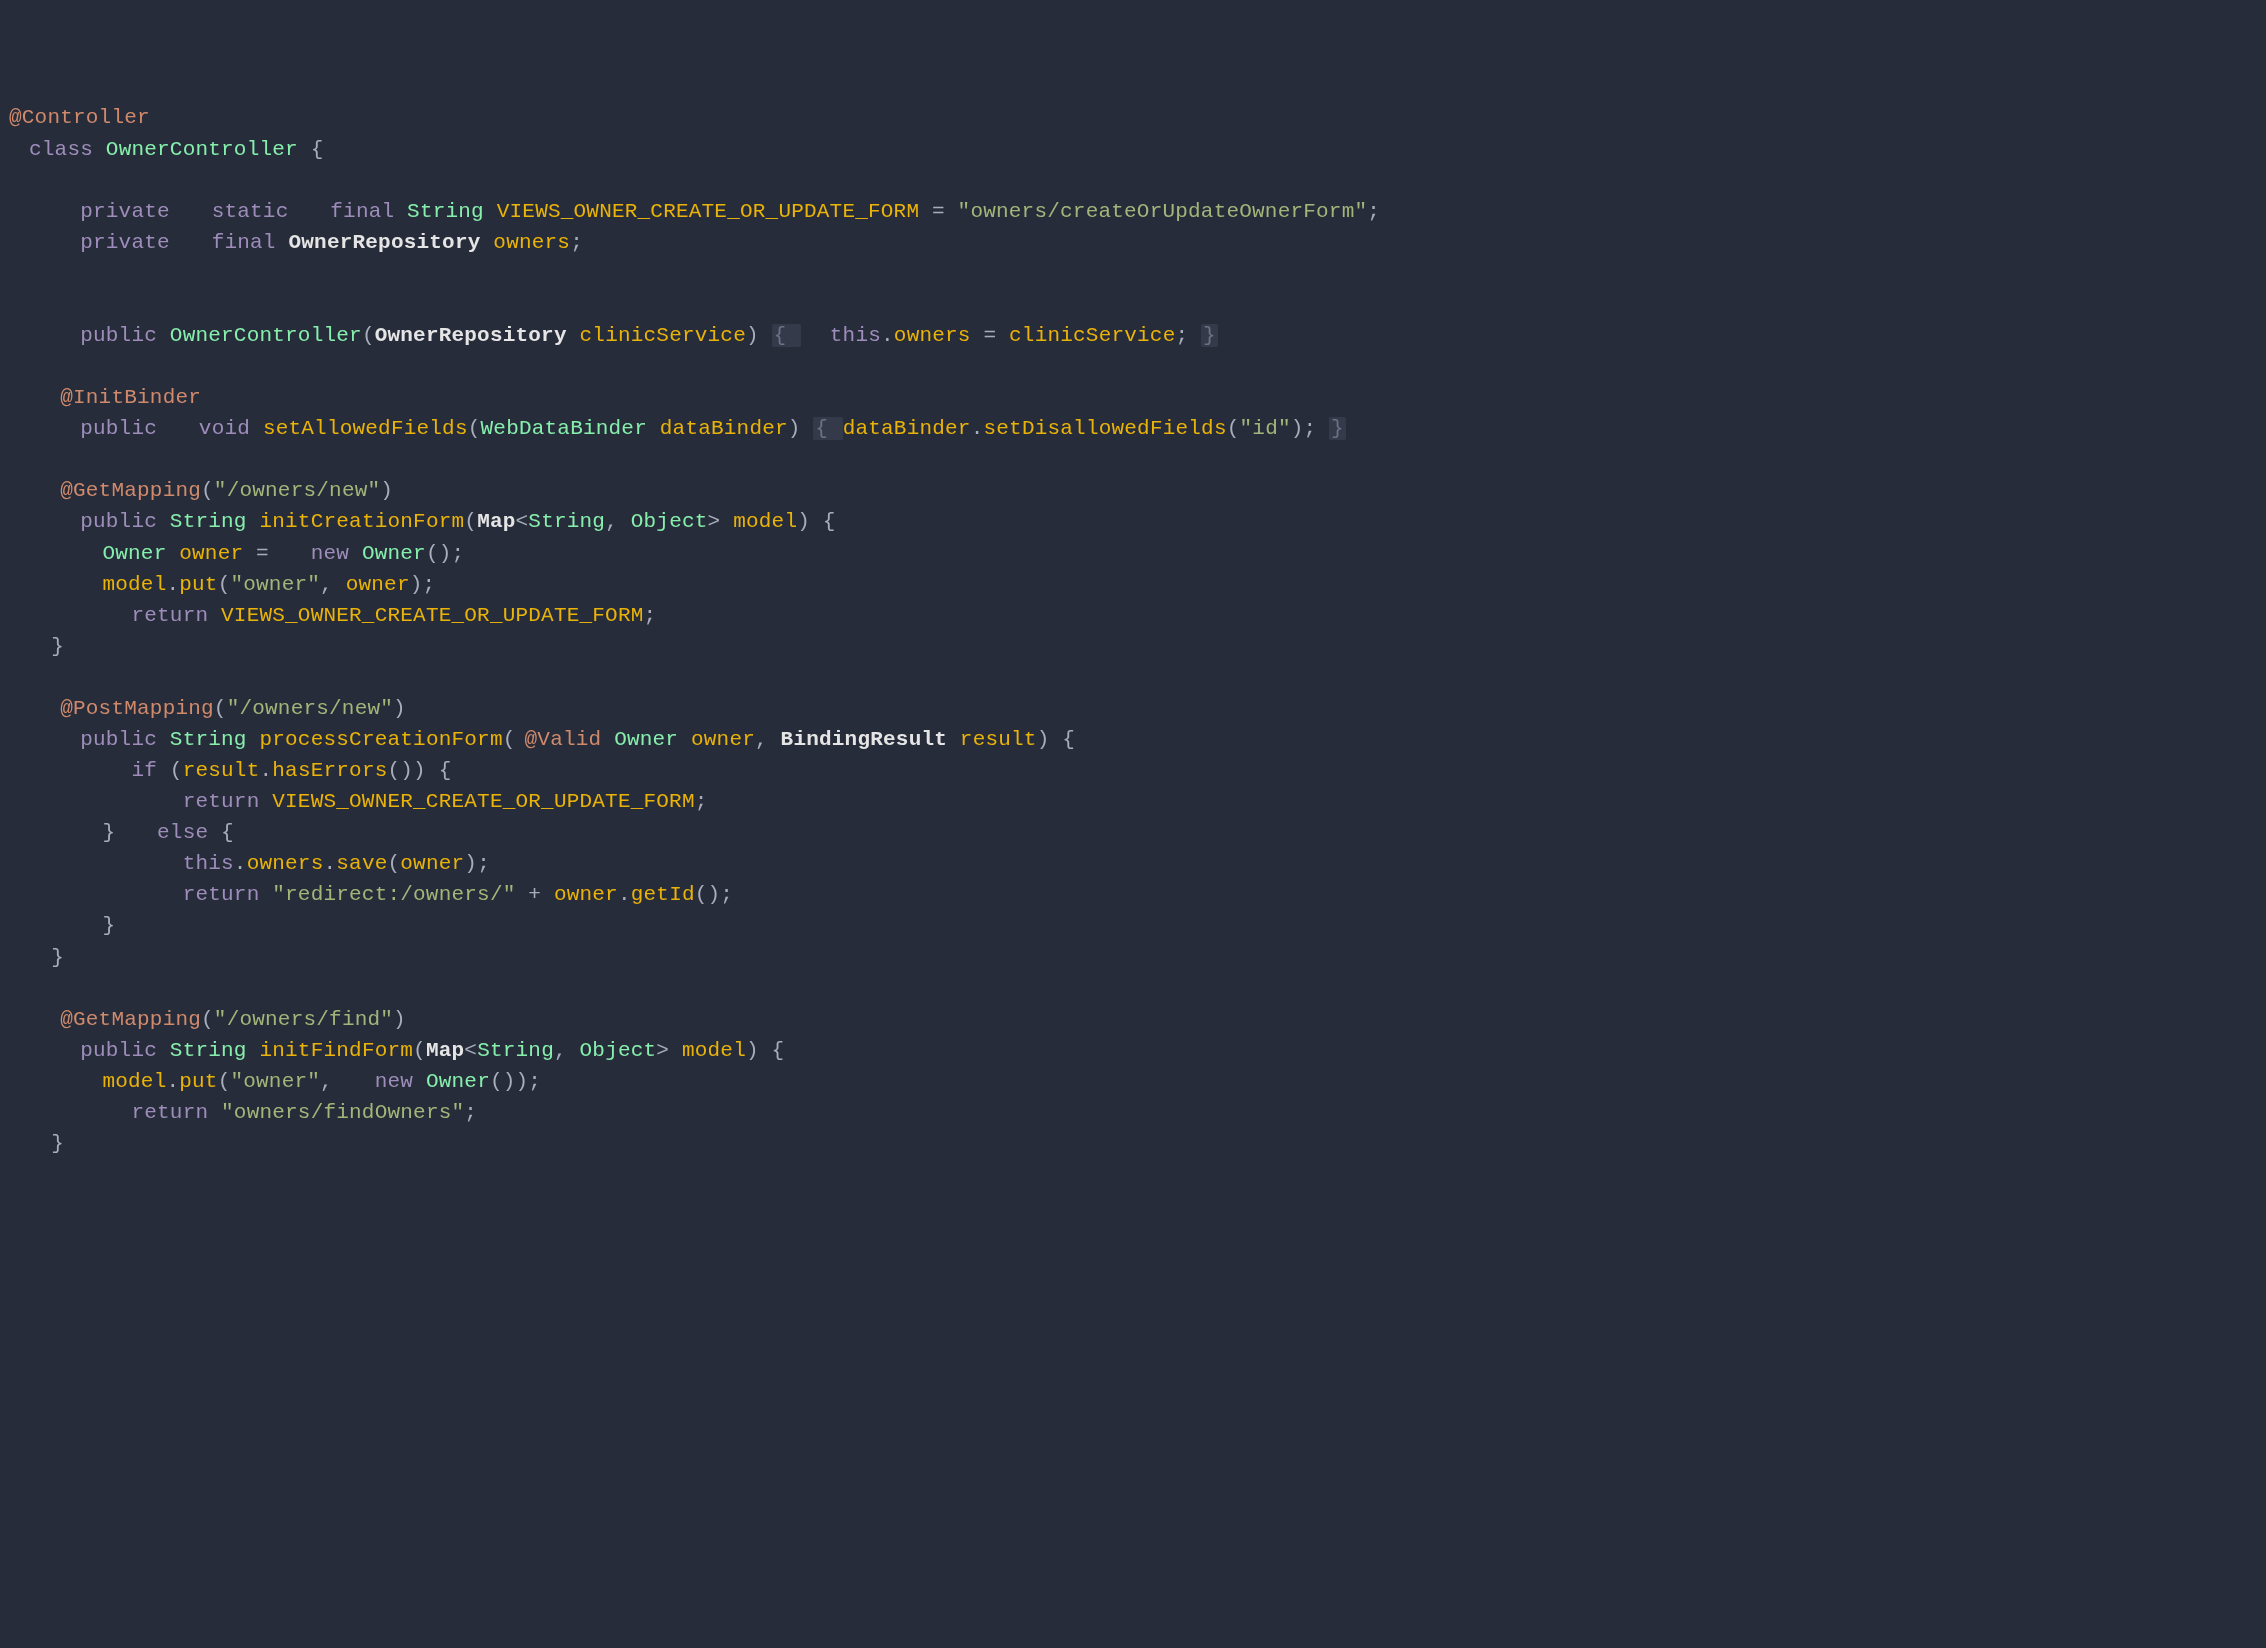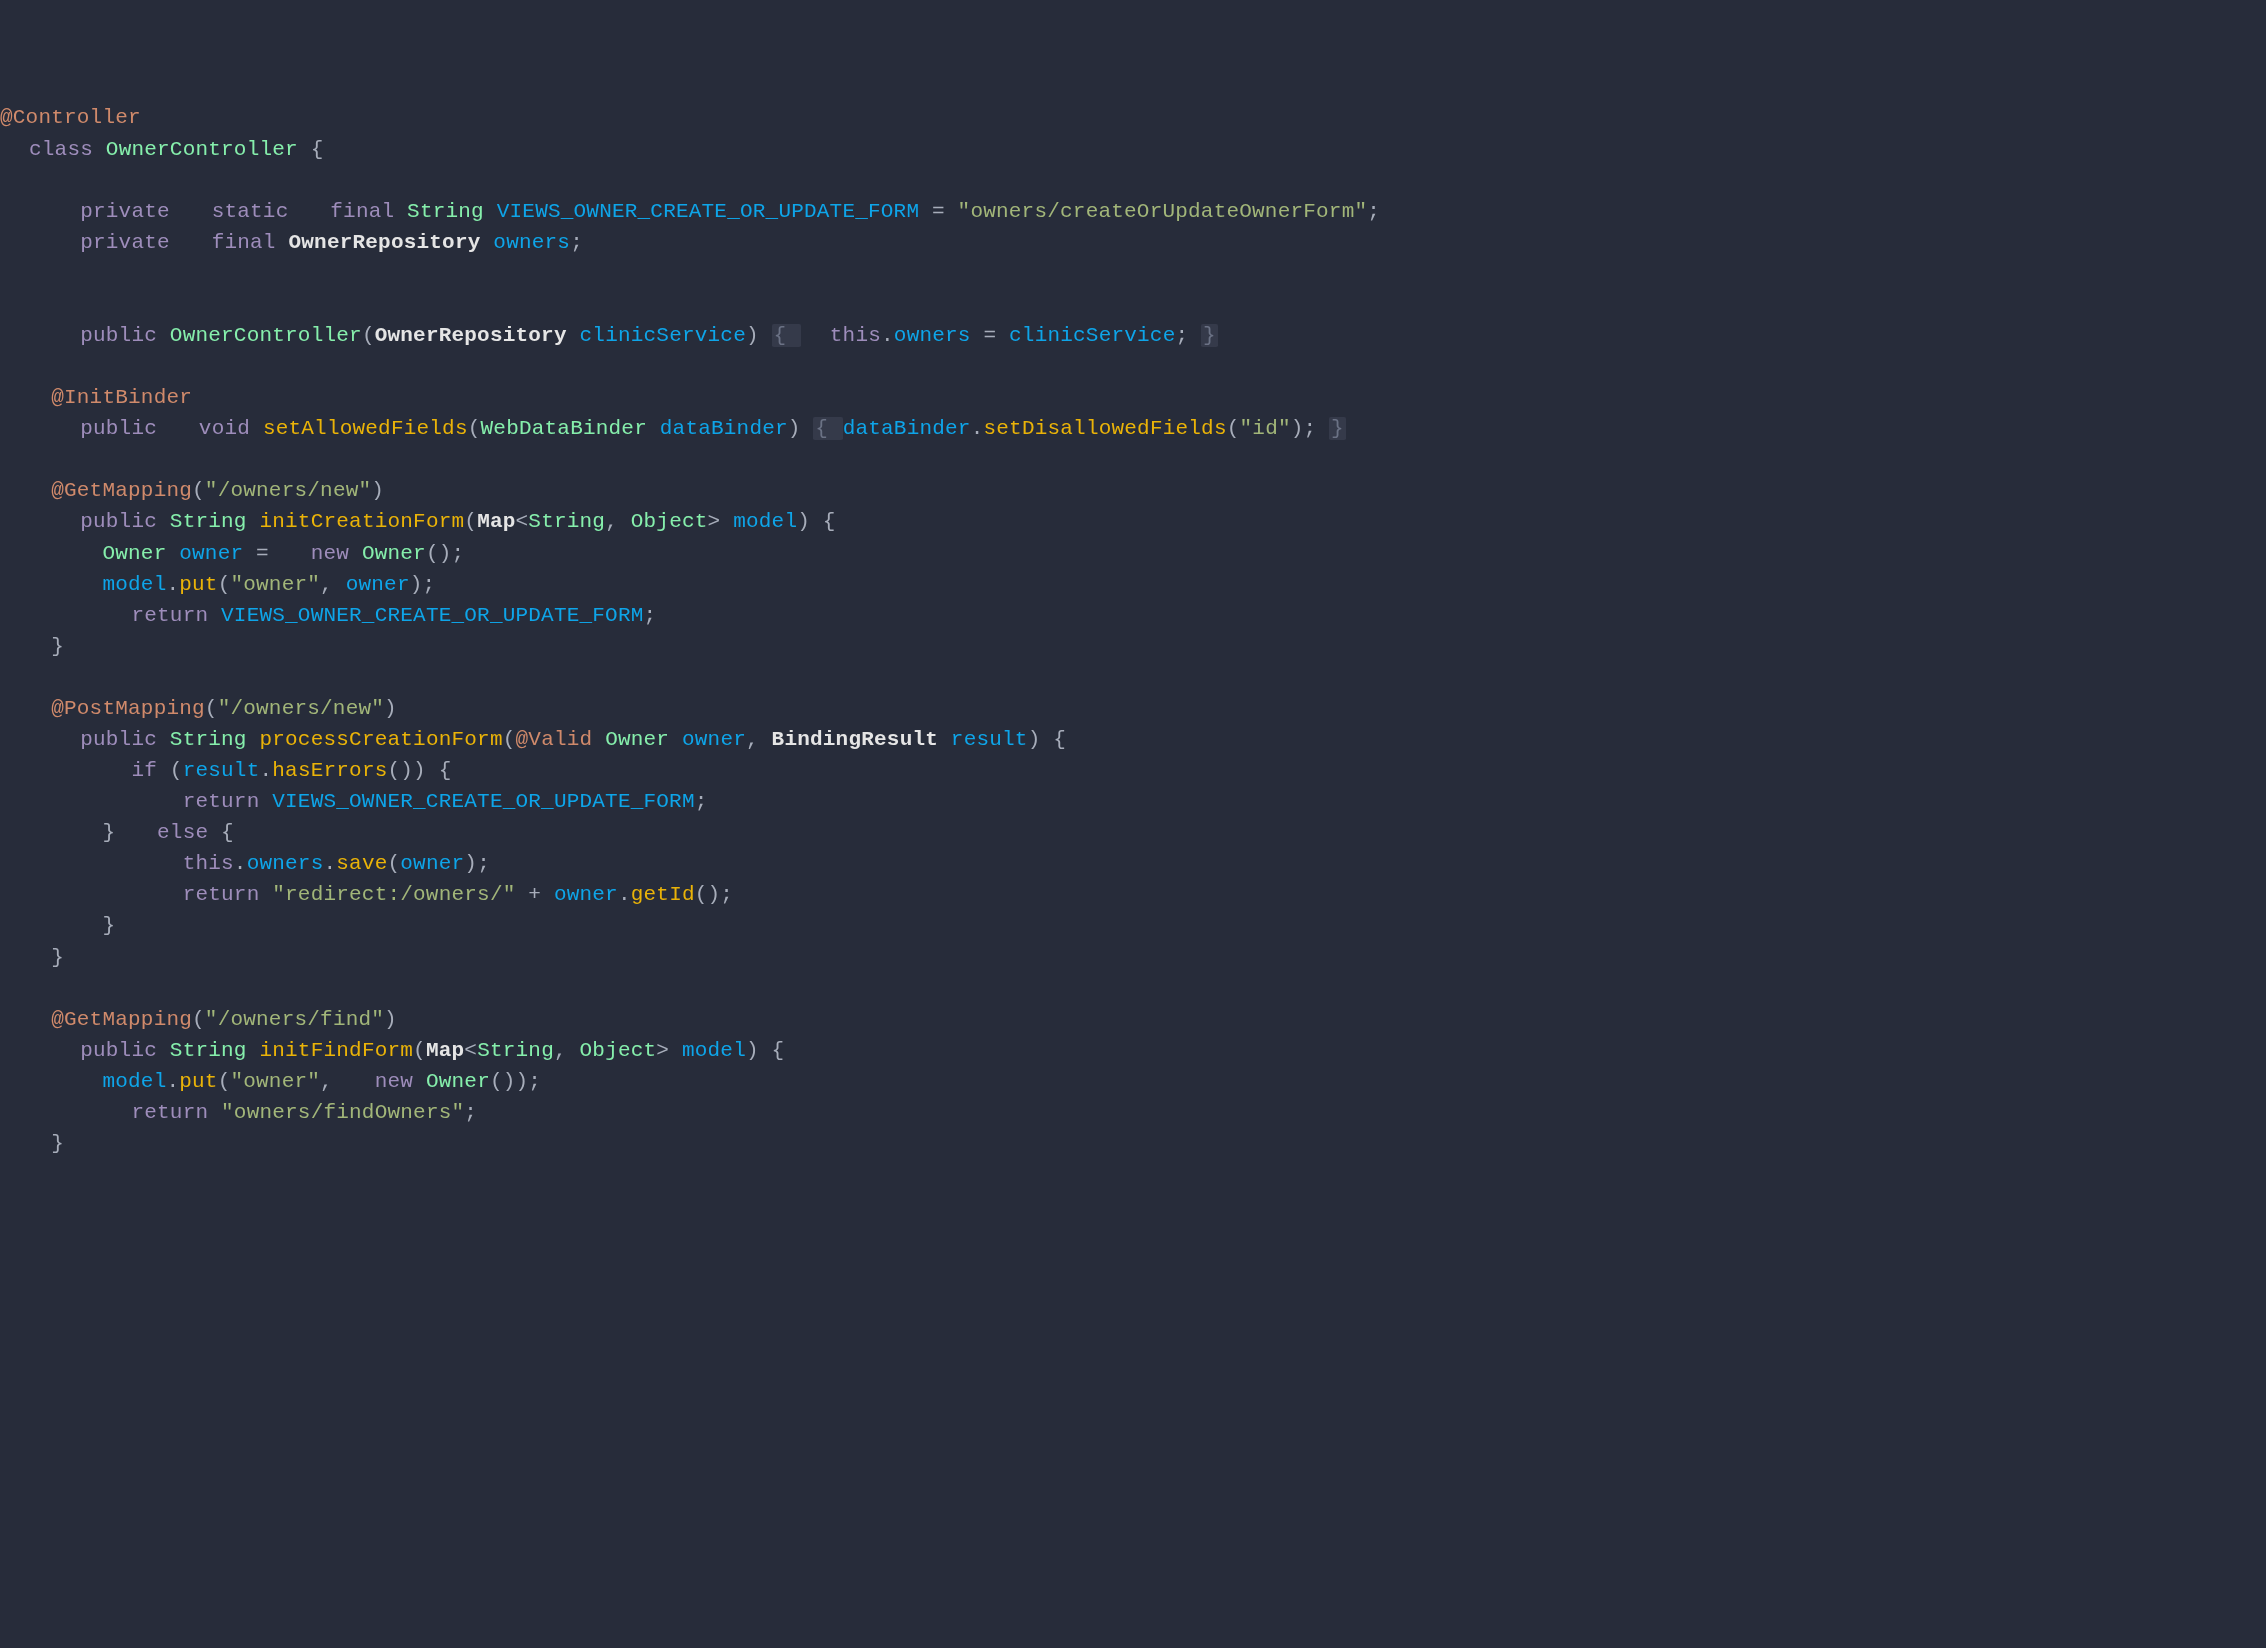--- a/index.html
+++ b/index.html
@@ -9,26 +9,26 @@
     font-size: 21px;
     line-height: 1.48;
     color: #c0c5ce;
     padding: 9.2px 0 28px 0;
     white-space: pre;
     overflow-x: auto;
     letter-spacing: 0.2px;
   }
   .code { display: block; }
   .tok { }
-  .annotation { color: #d08a6b; }        
+  .annotation { color: #d08a6b; padding-left: 9px; }        
   .keyword { color: #9e8dbb; padding-left: 29px; }          
   .type { color: #86efac; }             
   .type-emph { color: #e5e5e5; font-weight: 600; } 
   .method { color: #eab308; }           
-  .identifier { color: #0ea5e9; }       
+  .identifier { color: #eab308; }       
   .punct { color: #a7adba; }            
   .string { color: #a2b679; }           
   .paren { color: #a7adba; }
   .collapsed-bg {
     background: #353a4a;
     border-radius: 1.8px;
     padding: 0 1.8px;
   }
   .dim-brace { color: #6b7285; }
 </style>

